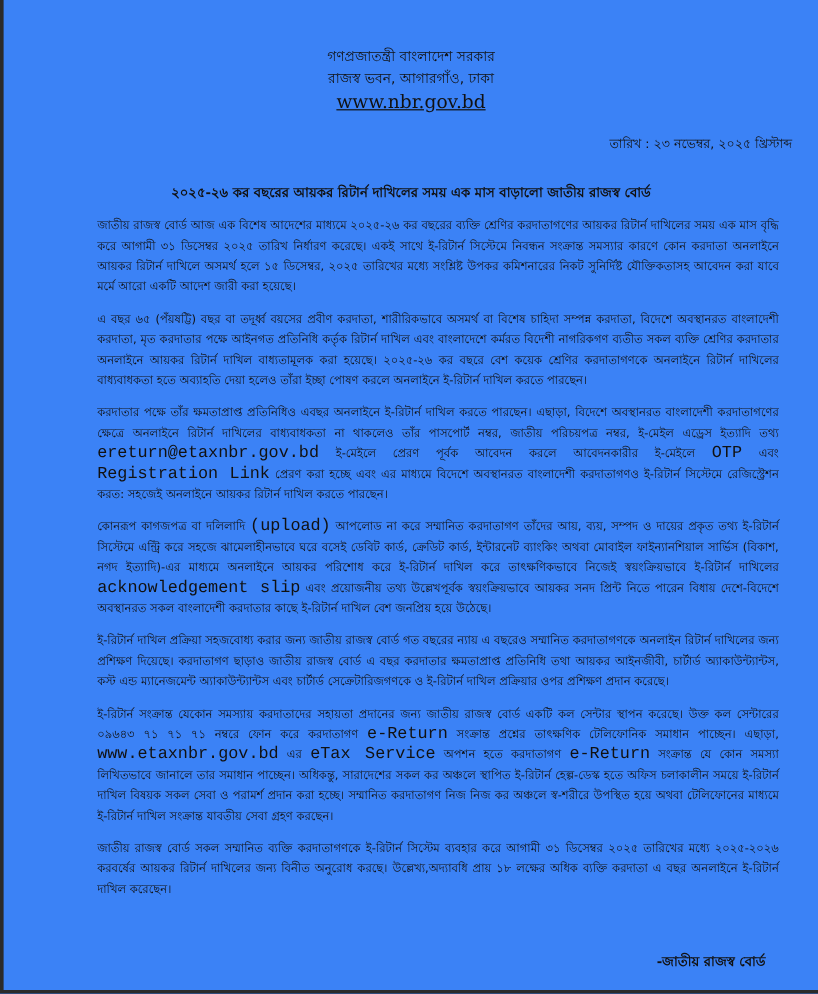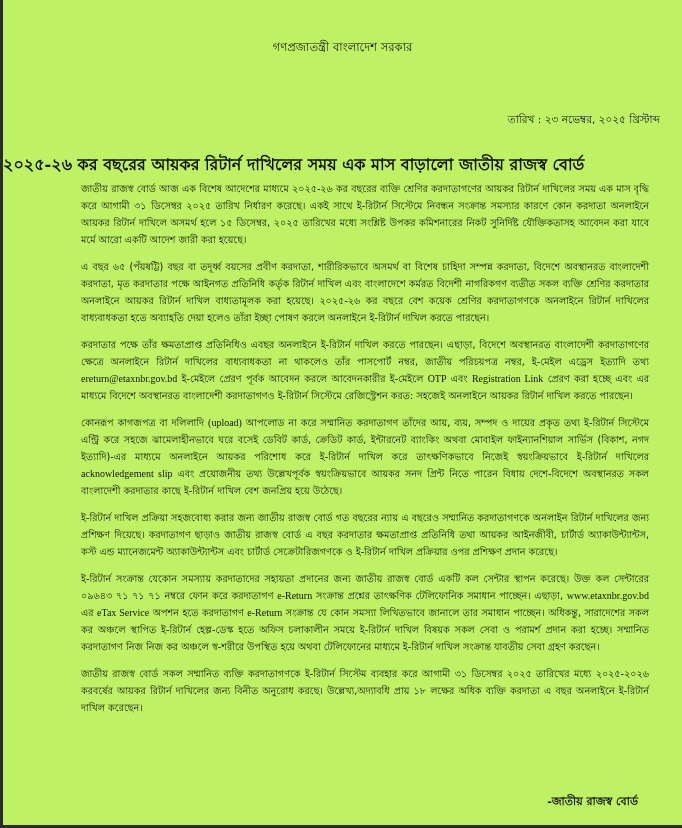--- a/index.html
+++ b/index.html
@@ -4,21 +4,21 @@
 <style>
   html, body { margin: 0; padding: 0; }
   body {
     width: 682px; height: 828px; overflow: hidden;
     background: #2b2b2b;
     position: relative;
     font-family: "DejaVu Sans", sans-serif;
   }
   .page {
     position: absolute; left: 3px; top: 0; width: 679px; height: 825px;
-    background: #bef264;
+    background: #3b82f6;
     color: #111;
     overflow: hidden;
   }
   .header {
     position: absolute; left: 0; width: 100%; top: 38px;
     text-align: center;
     font-size: 11.5px; line-height: 18px;
   }
   .header .url {
     font-family: "DejaVu Serif", serif;
@@ -28,40 +28,42 @@
     position: absolute; right: 22px; top: 112px;
     font-size: 10.5px;
   }
   .press {
     position: absolute; left: 0; width: 100%; top: 127px;
     text-align: center; font-weight: bold; font-size: 11px;
     text-decoration: underline;
   }
   .headline {
     position: absolute; left: 0; width: 100%; top: 152px;
-    text-align: left; font-weight: bold; font-size: 16px;
+    text-align: center; font-weight: bold; font-size: 11px;
   }
   .body {
     position: absolute; left: 78px; width: 568px; top: 180px;
     font-size: 9.6px; line-height: 17px;
     text-align: justify;
   }
   .body p { margin: 0 0 10px 0; }
-  .en { font-family: Liberation Serif, serif; font-size: 10px; }
+  .en { font-family: Liberation Mono, monospace; font-size: 14px; }
   .sign {
     position: absolute; right: 44px; top: 793px;
     font-weight: bold; font-size: 11px;
   }
 </style>
 </head>
 <body>
 
 <div class="page">
   <div class="header">
     <div>গণপ্রজাতন্ত্রী বাংলাদেশ সরকার</div>
+    <div>রাজস্ব ভবন, আগারগাঁও, ঢাকা</div>
+    <div class="url">www.nbr.gov.bd</div>
   </div>
 
   <div class="date">তারিখ : ২৩ নভেম্বর, ২০২৫ খ্রিস্টাব্দ</div>
   <div class="headline">২০২৫-২৬ কর বছরের আয়কর রিটার্ন দাখিলের সময় এক মাস বাড়ালো জাতীয় রাজস্ব বোর্ড</div>
 
   <div class="body">
     <p>জাতীয় রাজস্ব বোর্ড আজ এক বিশেষ আদেশের মাধ্যমে ২০২৫-২৬ কর বছরের ব্যক্তি শ্রেণির করদাতাগণের আয়কর রিটার্ন দাখিলের সময় এক মাস বৃদ্ধি করে আগামী ৩১ ডিসেম্বর ২০২৫ তারিখ নির্ধারণ করেছে। একই সাথে ই-রিটার্ন সিস্টেমে নিবন্ধন সংক্রান্ত সমস্যার কারণে কোন করদাতা অনলাইনে আয়কর রিটার্ন দাখিলে অসমর্থ হলে ১৫ ডিসেম্বর, ২০২৫ তারিখের মধ্যে সংশ্লিষ্ট উপকর কমিশনারের নিকট সুনির্দিষ্ট যৌক্তিকতাসহ আবেদন করা যাবে মর্মে আরো একটি আদেশ জারী করা হয়েছে।</p>
     <p>এ বছর ৬৫ (পঁয়ষট্টি) বছর বা তদূর্ধ্ব বয়সের প্রবীণ করদাতা, শারীরিকভাবে অসমর্থ বা বিশেষ চাহিদা সম্পন্ন করদাতা, বিদেশে অবস্থানরত বাংলাদেশী করদাতা, মৃত করদাতার পক্ষে আইনগত প্রতিনিধি কর্তৃক রিটার্ন দাখিল এবং বাংলাদেশে কর্মরত বিদেশী নাগরিকগণ ব্যতীত সকল ব্যক্তি শ্রেণির করদাতার অনলাইনে আয়কর রিটার্ন দাখিল বাধ্যতামূলক করা হয়েছে। ২০২৫-২৬ কর বছরে বেশ কয়েক শ্রেণির করদাতাগণকে অনলাইনে রিটার্ন দাখিলের বাধ্যবাধকতা হতে অব্যাহতি দেয়া হলেও তাঁরা ইচ্ছা পোষণ করলে অনলাইনে ই-রিটার্ন দাখিল করতে পারছেন।</p>
     <p><span>করদাতার পক্ষে তাঁর ক্ষমতাপ্রাপ্ত প্রতিনিধিও এবছর অনলাইনে ই-রিটার্ন দাখিল করতে পারছেন। এছাড়া, বিদেশে অবস্থানরত বাংলাদেশী করদাতাগণের ক্ষেত্রে অনলাইনে রিটার্ন দাখিলের বাধ্যবাধকতা না থাকলেও তাঁর  পাসপোর্ট নম্বর, জাতীয় পরিচয়পত্র নম্বর, ই-মেইল এড্রেস ইত্যাদি তথ্য </span><span class="en">ereturn@etaxnbr.gov.bd</span><span> ই-মেইলে প্রেরণ পূর্বক আবেদন করলে আবেদনকারীর ই-মেইলে </span><span class="en">OTP</span><span> এবং </span><span class="en">Registration Link</span><span> প্রেরণ করা হচ্ছে এবং এর মাধ্যমে বিদেশে অবস্থানরত বাংলাদেশী করদাতাগণও ই-রিটার্ন সিস্টেমে রেজিস্ট্রেশন করত: সহজেই অনলাইনে আয়কর রিটার্ন দাখিল করতে পারছেন।</span></p>
     <p><span>কোনরূপ কাগজপত্র বা দলিলাদি </span><span class="en">(upload)</span><span> আপলোড না করে সম্মানিত করদাতাগণ তাঁদের আয়, ব্যয়, সম্পদ ও দায়ের প্রকৃত তথ্য ই-রিটার্ন সিস্টেমে এন্ট্রি করে সহজে ঝামেলাহীনভাবে ঘরে বসেই ডেবিট কার্ড, ক্রেডিট কার্ড, ইন্টারনেট ব্যাংকিং অথবা মোবাইল ফাইন্যানশিয়াল সার্ভিস (বিকাশ, নগদ ইত্যাদি)-এর মাধ্যমে অনলাইনে আয়কর পরিশোধ করে  ই-রিটার্ন দাখিল করে তাৎক্ষণিকভাবে নিজেই স্বয়ংক্রিয়ভাবে ই-রিটার্ন দাখিলের </span><span class="en">acknowledgement slip</span><span> এবং প্রয়োজনীয় তথ্য উল্লেখপূর্বক স্বয়ংক্রিয়ভাবে আয়কর সনদ প্রিন্ট নিতে পারেন বিধায় দেশে-বিদেশে অবস্থানরত সকল বাংলাদেশী করদাতার কাছে ই-রিটার্ন দাখিল বেশ জনপ্রিয় হয়ে উঠেছে।</span></p>

